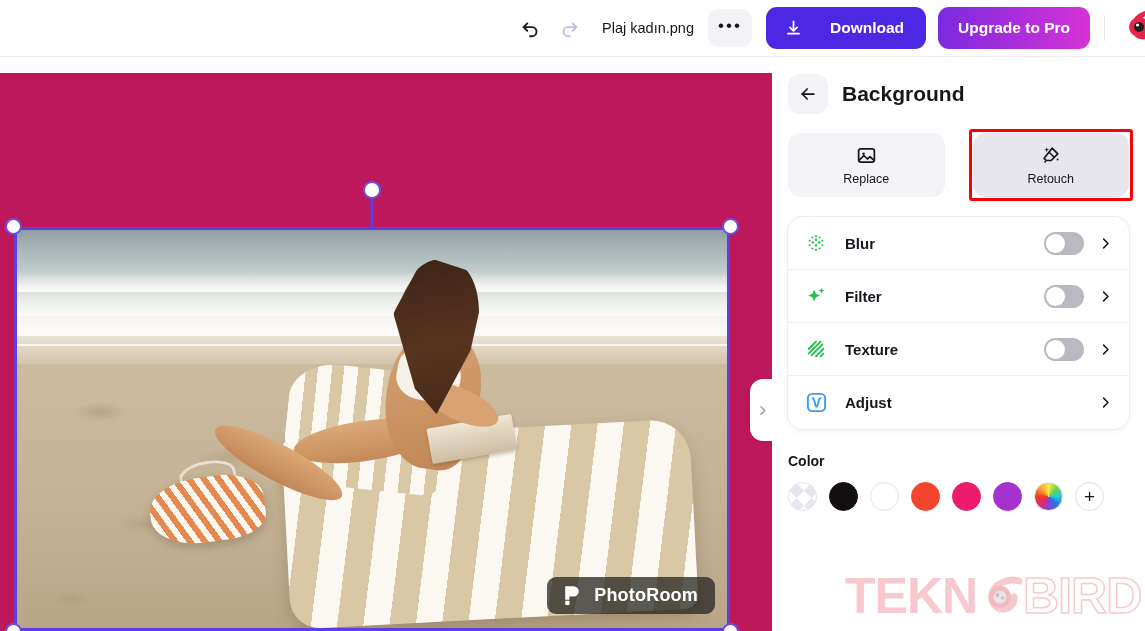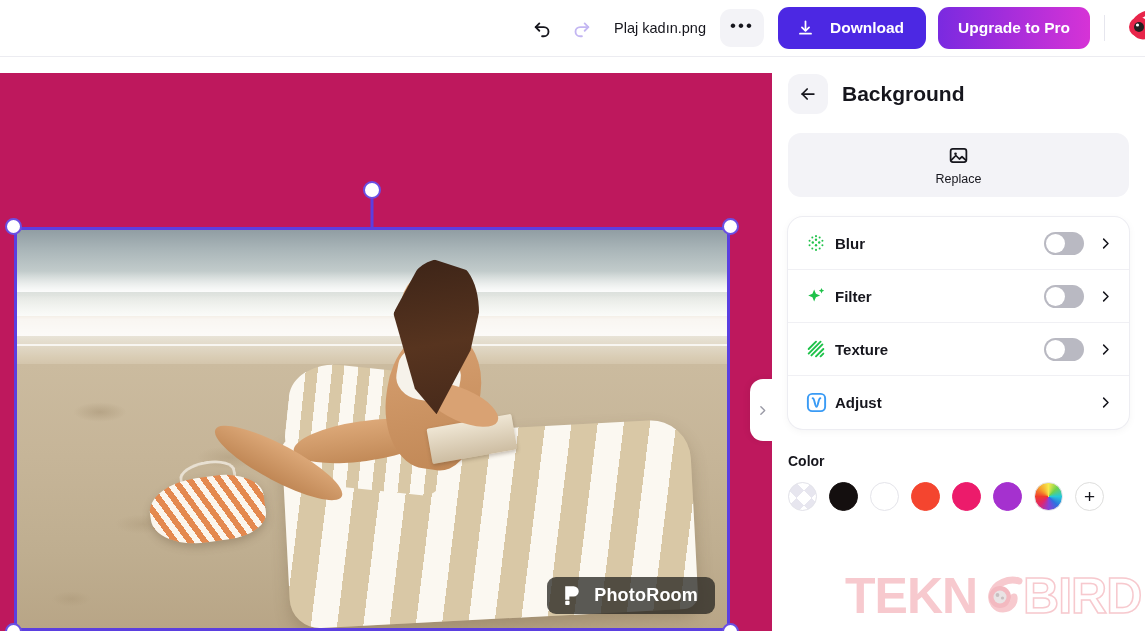--- a/index.html
+++ b/index.html
@@ -34,21 +34,21 @@
     background: #f3f3f7; border: none; cursor: pointer;
     display: flex; align-items: center; justify-content: center;
     letter-spacing: 2px; color: #16161d; font-size: 17px; line-height: 1;
     padding-bottom: 6px;
   }
   .btn-download {
     margin-left: 14px;
     height: 42px; padding: 0 22px 0 18px;
     background: #4c28e3; border: none; border-radius: 11px;
     color: #fff; font-size: 15.5px; font-weight: bold;
-    display: flex; align-items: center; gap: 15px; cursor: pointer;
+    display: flex; align-items: center; gap: 27px; cursor: pointer;
     font-family: "Liberation Sans", sans-serif;
   }
   .btn-upgrade {
     margin-left: 12px;
     height: 42px; padding: 0 20px;
     background: linear-gradient(90deg, #7a2ae0 0%, #a42ddb 45%, #d633d6 100%);
     border: none; border-radius: 11px;
     color: #fff; font-size: 15.5px; font-weight: bold;
     display: flex; align-items: center; cursor: pointer;
     font-family: "Liberation Sans", sans-serif;
@@ -260,21 +260,21 @@
     box-shadow: 0 0 0 1px #ededf2, 0 2px 8px rgba(20,20,40,0.05);
     overflow: hidden;
   }
   .row {
     display: flex; align-items: center; height: 53px;
     padding: 0 16px 0 15px; cursor: pointer;
     border-bottom: 1px solid #f0f0f4;
   }
   .row:last-child { border-bottom: none; }
   .row-icon { width: 26px; height: 26px; flex: none; display:flex; align-items:center; justify-content:center; }
-  .row-label { margin-left: 6px; font-size: 15px; font-weight: bold; color: #16161d; flex: 1; }
+  .row-label { margin-left: 16px; font-size: 15px; font-weight: bold; color: #16161d; flex: 1; }
   .toggle {
     width: 40px; height: 23px; border-radius: 12px; background: #b9b9c2;
     position: relative; margin-right: 14px; flex: none; cursor: pointer;
   }
   .toggle .knob {
     position: absolute; left: 2px; top: 2px; width: 19px; height: 19px;
     border-radius: 50%; background: #fff;
   }
   .chev { color: #16161d; display:flex; align-items:center; }
 
@@ -438,20 +438,31 @@
     <div class="action-row">
       <button class="action-btn">
         <svg width="21" height="21" viewBox="0 0 24 24" fill="none">
           <rect x="3" y="4.5" width="18" height="15" rx="2.6" stroke="#16161d" stroke-width="2"></rect>
           <circle cx="8.6" cy="10" r="1.5" fill="#16161d"></circle>
           <path d="M4 17l5-5 4 4 3-2.6 4 3.6" stroke="#16161d" stroke-width="2" stroke-linecap="round" stroke-linejoin="round"></path>
         </svg>
         <span>Replace</span>
       </button>
 
+      <button class="action-btn selected">
+        <svg width="22" height="22" viewBox="0 0 24 24" fill="none">
+          <path d="M13.2 4.6l6.2 6.2-7.2 7.2H6.9l-2.4-2.4L13.2 4.6z" stroke="#16161d" stroke-width="1.9" stroke-linejoin="round"></path>
+          <path d="M9.4 8.4l6.2 6.2" stroke="#16161d" stroke-width="1.6"></path>
+          <path d="M6.6 5.5l.7-2 .7 2 2 .7-2 .7-.7 2-.7-2-2-.7 2-.7z" fill="#16161d"></path>
+          <circle cx="19.2" cy="16.8" r="1.1" fill="#16161d"></circle>
+          <circle cx="5.6" cy="19.4" r="1" fill="#16161d"></circle>
+        </svg>
+        <span>Retouch</span>
+        <span class="hl-box"></span>
+      </button>
 
     </div>
 
     <div class="card">
 
       <div class="row">
         <span class="row-icon">
           <svg width="22" height="22" viewBox="0 0 24 24">
             <g fill="#1fc24a">
               <circle cx="12" cy="4.5" r="1.1"></circle>

